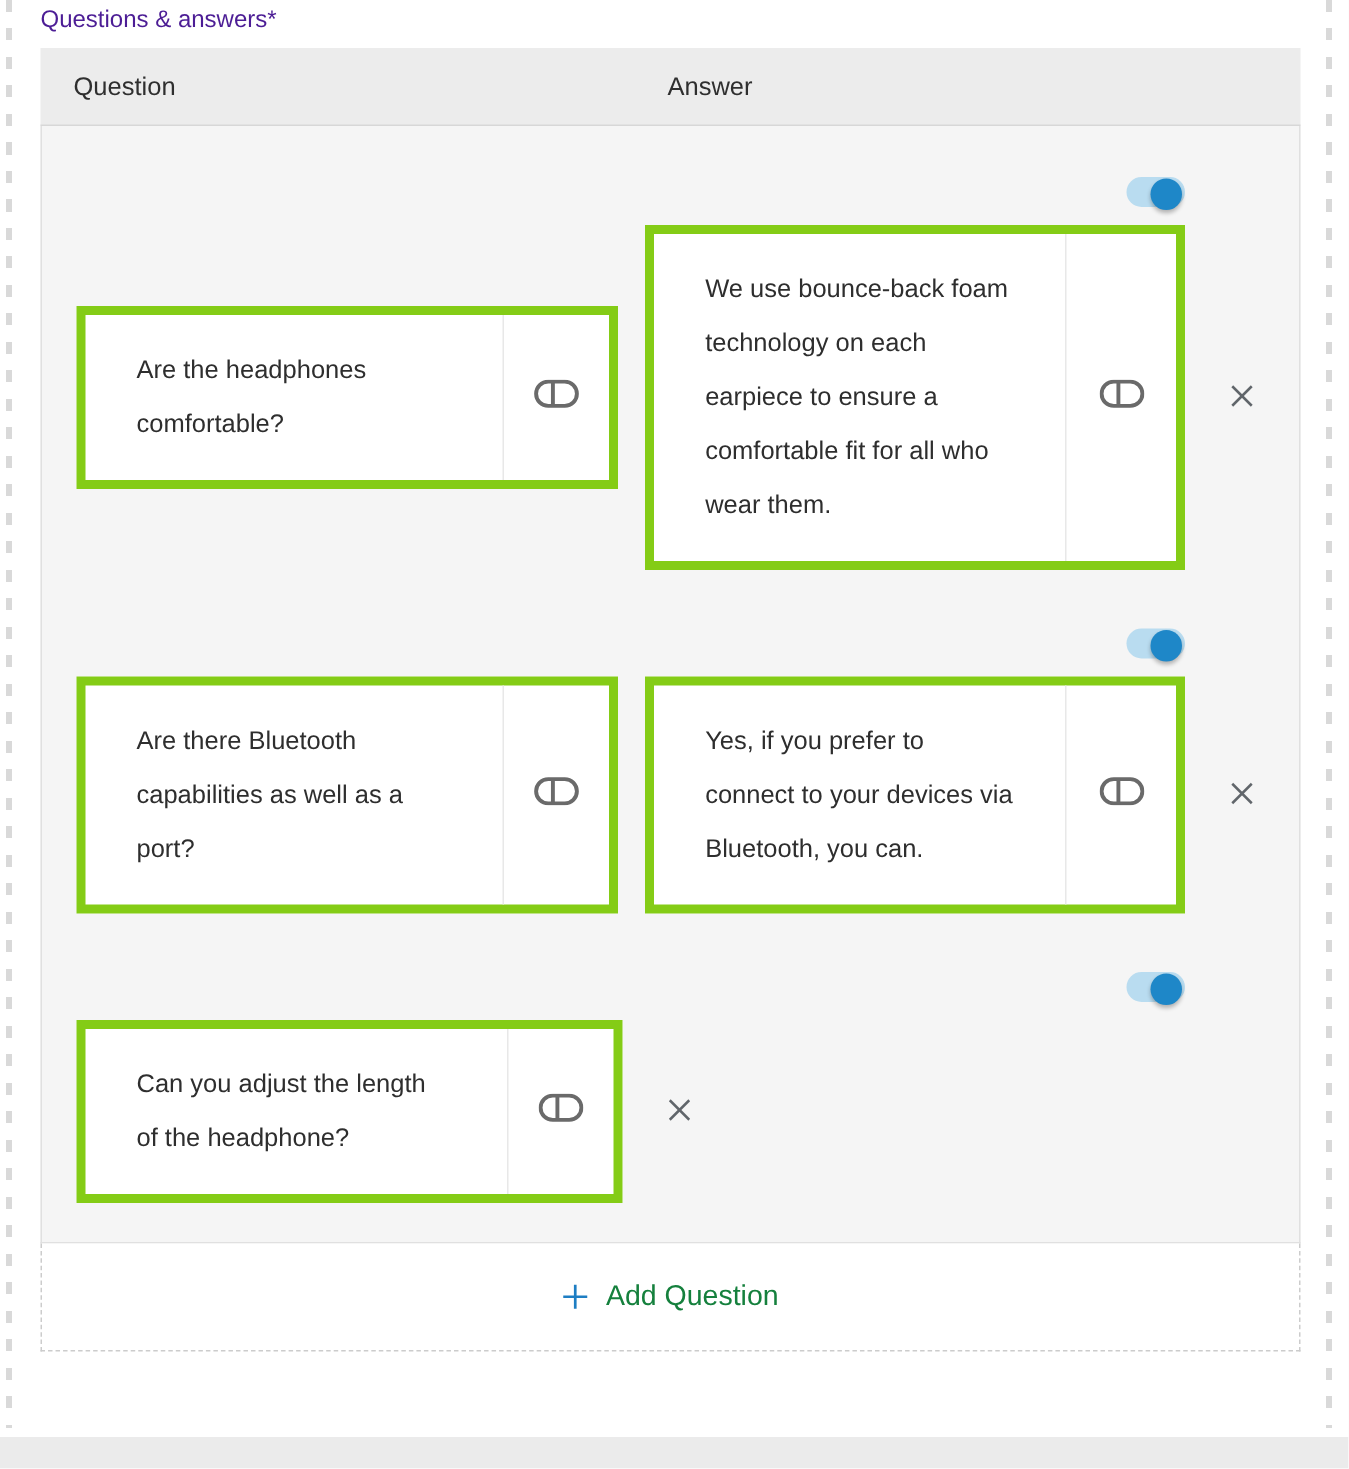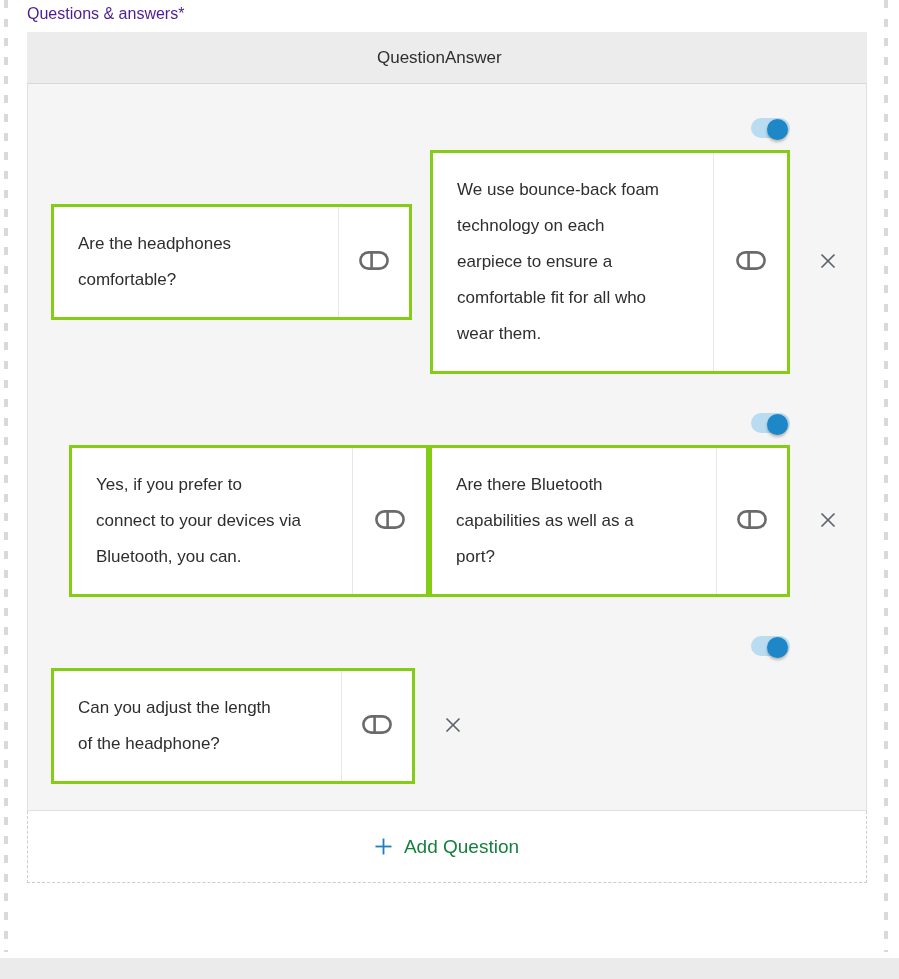--- a/index.html
+++ b/index.html
@@ -13,36 +13,36 @@
   .edge-dash.right { left:884px; }
 
   .content { position:relative; padding:5px 32px 0 27px; }
 
   .module-label { font-size:16px; color:#4c1d95; margin-bottom:9px; }
 
   .qa-panel { width:840px; }
 
   .qa-header { display:flex; align-items:center; height:52px; background:#ececec;
     border-bottom:1px solid #d7d7d7; padding-left:22px; font-size:17px; color:#2f2f2f; }
-  .qa-header .hcell-q { width:396px;text-align:right; }
+  .qa-header .hcell-q { width:396px; }
 
   .qa-body { background:#f5f5f5; border:1px solid #e0e0e0; border-top:none;
     padding:34px 26px 26px 23px; }
 
   .qa-row { margin-bottom:39px; }
   .qa-row:last-child { margin-bottom:0; }
 
   .toggle-line { display:flex; justify-content:flex-end; padding-right:50px; margin-bottom:12px; }
   .switch { position:relative; width:39px; height:20px; background:#b9dcf0;
     border-radius:10px; cursor:pointer; }
   .switch .knob { position:absolute; right:2px; top:1px; width:21px; height:21px;
     border-radius:50%; background:#1e87c8; box-shadow:0 2px 3px rgba(0,0,0,.28); }
 
   .fields-line { display:flex; align-items:center; }
-  .field-box { display:flex; align-items:stretch; background:#ffffff; border:3px solid #84cc16; }
+  .field-box { display:flex; align-items:stretch; background:#ffffff; border:6px solid #84cc16;padding-left:10px; }
   .field-box.question { width:364px; }
   .field-box.answer { width:363px; margin-left:18px; }
   .field-text { flex:1; padding:19px 24px; font-size:17px; line-height:36px;
     color:#2e2e2e; white-space:pre-line; }
   .icon-cell { display:flex; align-items:center; justify-content:center;
     border-left:1px solid #e8e8e8; cursor:pointer; }
   .field-box.question .icon-cell { width:71px; }
   .field-box.answer .icon-cell { width:74px; }
 
   .remove-btn { margin-left:26px; width:24px; height:24px; display:flex;
@@ -121,37 +121,37 @@
         </div>
       </div>
 
       <div class="qa-row">
         <div class="toggle-line">
           <div class="switch">
             <div class="knob"></div>
           </div>
         </div>
         <div class="fields-line">
+          <div class="field-box question">
+            <div class="field-text">Are there Bluetooth
+capabilities as well as a
+port?</div>
+            <div class="icon-cell">
+              <span>
+                <svg width="30" height="19" viewBox="0 0 30 19" fill="none">
+                  <rect x="1.4" y="1.4" width="27.2" height="16.2" rx="8.1" stroke="#6a6a6a" stroke-width="2.6"></rect>
+                  <line x1="12.6" y1="1.4" x2="12.6" y2="17.6" stroke="#6a6a6a" stroke-width="2.6"></line>
+                </svg>
+              </span>
+            </div>
+          </div>
           <div class="field-box answer">
             <div class="field-text">Yes, if you prefer to
 connect to your devices via
 Bluetooth, you can.</div>
-            <div class="icon-cell">
-              <span>
-                <svg width="30" height="19" viewBox="0 0 30 19" fill="none">
-                  <rect x="1.4" y="1.4" width="27.2" height="16.2" rx="8.1" stroke="#6a6a6a" stroke-width="2.6"></rect>
-                  <line x1="12.6" y1="1.4" x2="12.6" y2="17.6" stroke="#6a6a6a" stroke-width="2.6"></line>
-                </svg>
-              </span>
-            </div>
-          </div>
-          <div class="field-box question">
-            <div class="field-text">Are there Bluetooth
-capabilities as well as a
-port?</div>
             <div class="icon-cell">
               <span>
                 <svg width="30" height="19" viewBox="0 0 30 19" fill="none">
                   <rect x="1.4" y="1.4" width="27.2" height="16.2" rx="8.1" stroke="#6a6a6a" stroke-width="2.6"></rect>
                   <line x1="12.6" y1="1.4" x2="12.6" y2="17.6" stroke="#6a6a6a" stroke-width="2.6"></line>
                 </svg>
               </span>
             </div>
           </div>
           <button class="remove-btn">

